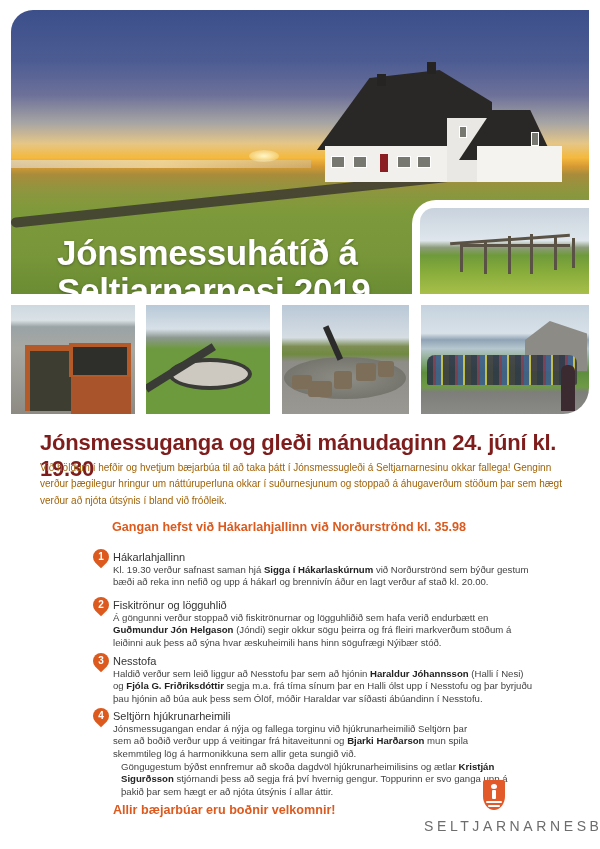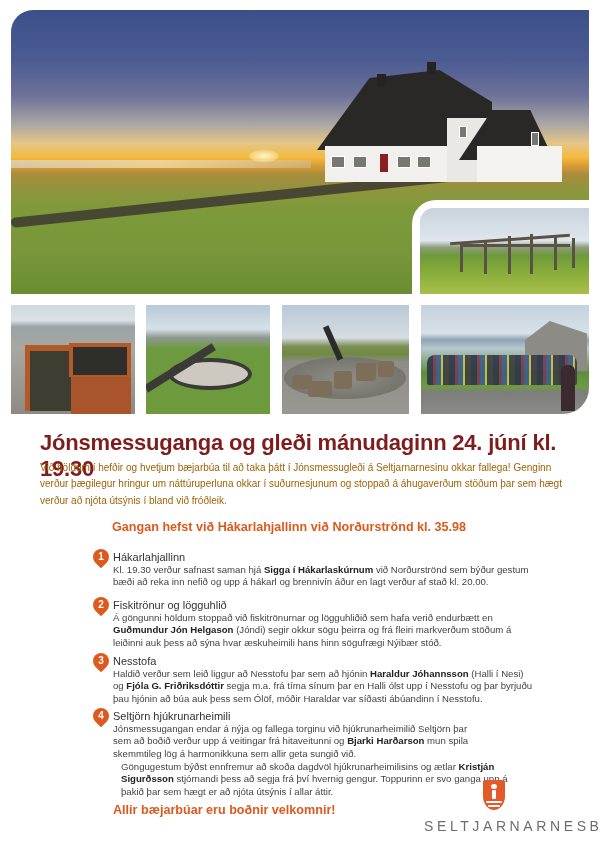--- a/index.html
+++ b/index.html
@@ -167,20 +167,24 @@
     <div class="roof-wing"></div>
     <div class="wall-wing"></div>
     <div class="win" style="left:14px;"></div>
     <div class="win" style="left:36px;"></div>
     <div class="door"></div>
     <div class="win" style="left:80px;"></div>
     <div class="win" style="left:100px;"></div>
     <div class="win" style="left:142px;top:68px;width:8px;height:12px;"></div>
     <div class="win" style="left:214px;top:74px;width:8px;height:14px;"></div>
   </div>
+  <div class="title">
+    <div>Jónsmessuhátíð á</div>
+    <div>Seltjarnarnesi 2019</div>
+  </div>
 </div>
 
 <div class="inset-panel"></div>
 <div class="inset-photo">
   <div class="rack" style="left:30px;top:30px;width:120px;height:3px;transform:rotate(-4deg);"></div>
   <div class="rack" style="left:40px;top:36px;width:110px;height:3px;"></div>
   <div class="rack" style="left:40px;top:34px;width:3px;height:30px;"></div>
   <div class="rack" style="left:64px;top:32px;width:3px;height:34px;"></div>
   <div class="rack" style="left:88px;top:28px;width:3px;height:38px;"></div>
   <div class="rack" style="left:110px;top:26px;width:3px;height:40px;"></div>
@@ -224,21 +228,21 @@
     </div>
   <div class="stop-title">Hákarlahjallinn</div>
   <p class="stop-body"><span>Kl. 19.30 verður safnast saman hjá </span><b>Sigga í Hákarlaskúrnum</b><span> við Norðurströnd sem býður gestum bæði að reka inn nefið og upp á hákarl og brennivín áður en lagt verður af stað kl. 20.00.</span></p>
 </div>
 
 <div class="stop s2">
   <div class="pin">
       <span>2</span>
     </div>
   <div class="stop-title">Fiskitrönur og lögguhlið</div>
-  <p class="stop-body"><span>Á göngunni höldum stoppað við fiskitrönurnar og lögguhliðið sem hafa verið endurbætt en </span><b>Guðmundur Jón Helgason</b><span> (Jóndi) segir okkur sögu þeirra og frá fleiri markverðum stöðum á leiðinni auk þess að sýna hvar æskuheimili hans hinn sögufrægi Nýibær stóð.</span></p>
+  <p class="stop-body"><span>Á göngunni verður stoppað við fiskitrönurnar og lögguhliðið sem hafa verið endurbætt en </span><b>Guðmundur Jón Helgason</b><span> (Jóndi) segir okkur sögu þeirra og frá fleiri markverðum stöðum á leiðinni auk þess að sýna hvar æskuheimili hans hinn sögufrægi Nýibær stóð.</span></p>
 </div>
 
 <div class="stop s3">
   <div class="pin">
       <span>3</span>
     </div>
   <div class="stop-title">Nesstofa</div>
   <p class="stop-body"><span>Haldið verður sem leið liggur að Nesstofu þar sem að hjónin </span><b>Haraldur Jóhannsson</b><span> (Halli í Nesi) og </span><b>Fjóla G. Friðriksdóttir</b><span> segja m.a. frá tíma sínum þar en Halli ólst upp í Nesstofu og þar byrjuðu þau hjónin að búa auk þess sem Ólöf, móðir Haraldar var síðasti ábúandinn í Nesstofu.</span></p>
 </div>
 

